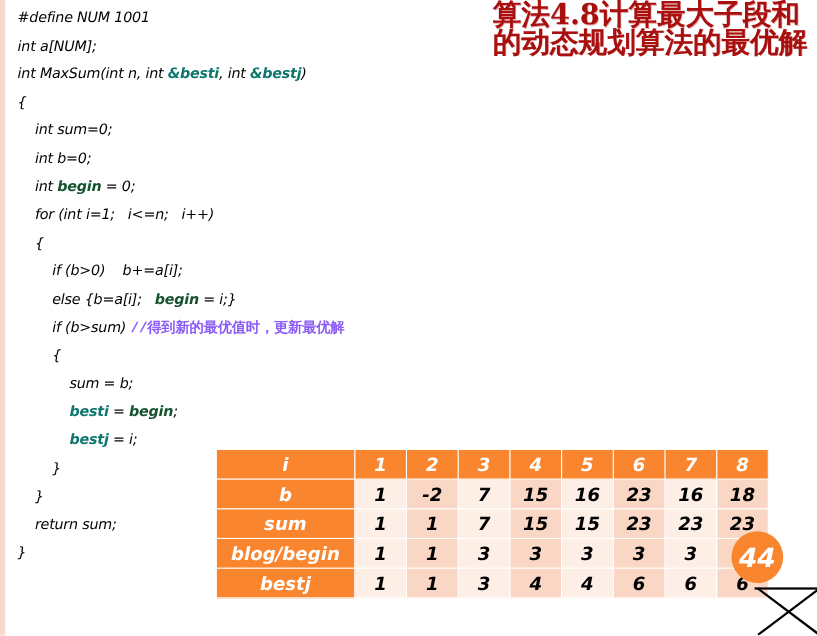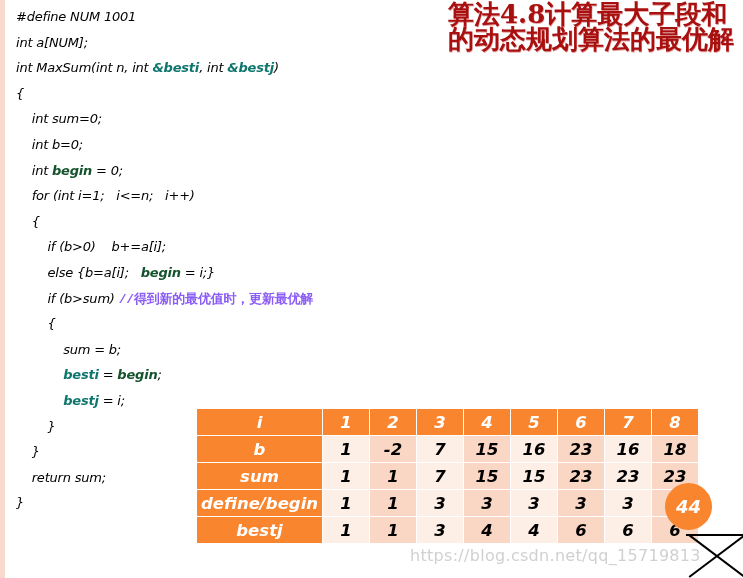--- a/index.html
+++ b/index.html
@@ -116,21 +116,21 @@
     left: 665px;
     top: 483px;
     width: 47px;
     height: 47px;
     border-radius: 50%;
     background: #f9862f;
     color: #ffffff;
     font-family: "DejaVu Sans", sans-serif;
     font-style: italic;
     font-weight: bold;
-    font-size: 18px;
+    font-size: 24px;
     display: flex;
     align-items: center;
     justify-content: center;
   }
 
   
   #xmark {
     position: absolute;
     left: 686px;
     top: 534px;
@@ -210,21 +210,21 @@
           <td class="cell shadeA">1</td>
           <td class="cell shadeB">1</td>
           <td class="cell shadeA">7</td>
           <td class="cell shadeB">15</td>
           <td class="cell shadeA">15</td>
           <td class="cell shadeB">23</td>
           <td class="cell shadeA">23</td>
           <td class="cell shadeB">23</td>
         </tr>
         <tr>
-          <td class="rowlabel">define/begin</td>
+          <td class="rowlabel">blog/begin</td>
           <td class="cell shadeA">1</td>
           <td class="cell shadeB">1</td>
           <td class="cell shadeA">3</td>
           <td class="cell shadeB">3</td>
           <td class="cell shadeA">3</td>
           <td class="cell shadeB">3</td>
           <td class="cell shadeA">3</td>
           <td class="cell shadeB">3</td>
         </tr>
         <tr>
@@ -242,15 +242,14 @@
   </table>
 
   <div id="badge">44</div>
 
   <div id="xmark">
     <div class="hline"></div>
     <div class="d1"></div>
     <div class="d2"></div>
   </div>
 
-  <div id="watermark">https://blog.csdn.net/qq_15719813</div>
 
 </div>
 
 </body></html>

